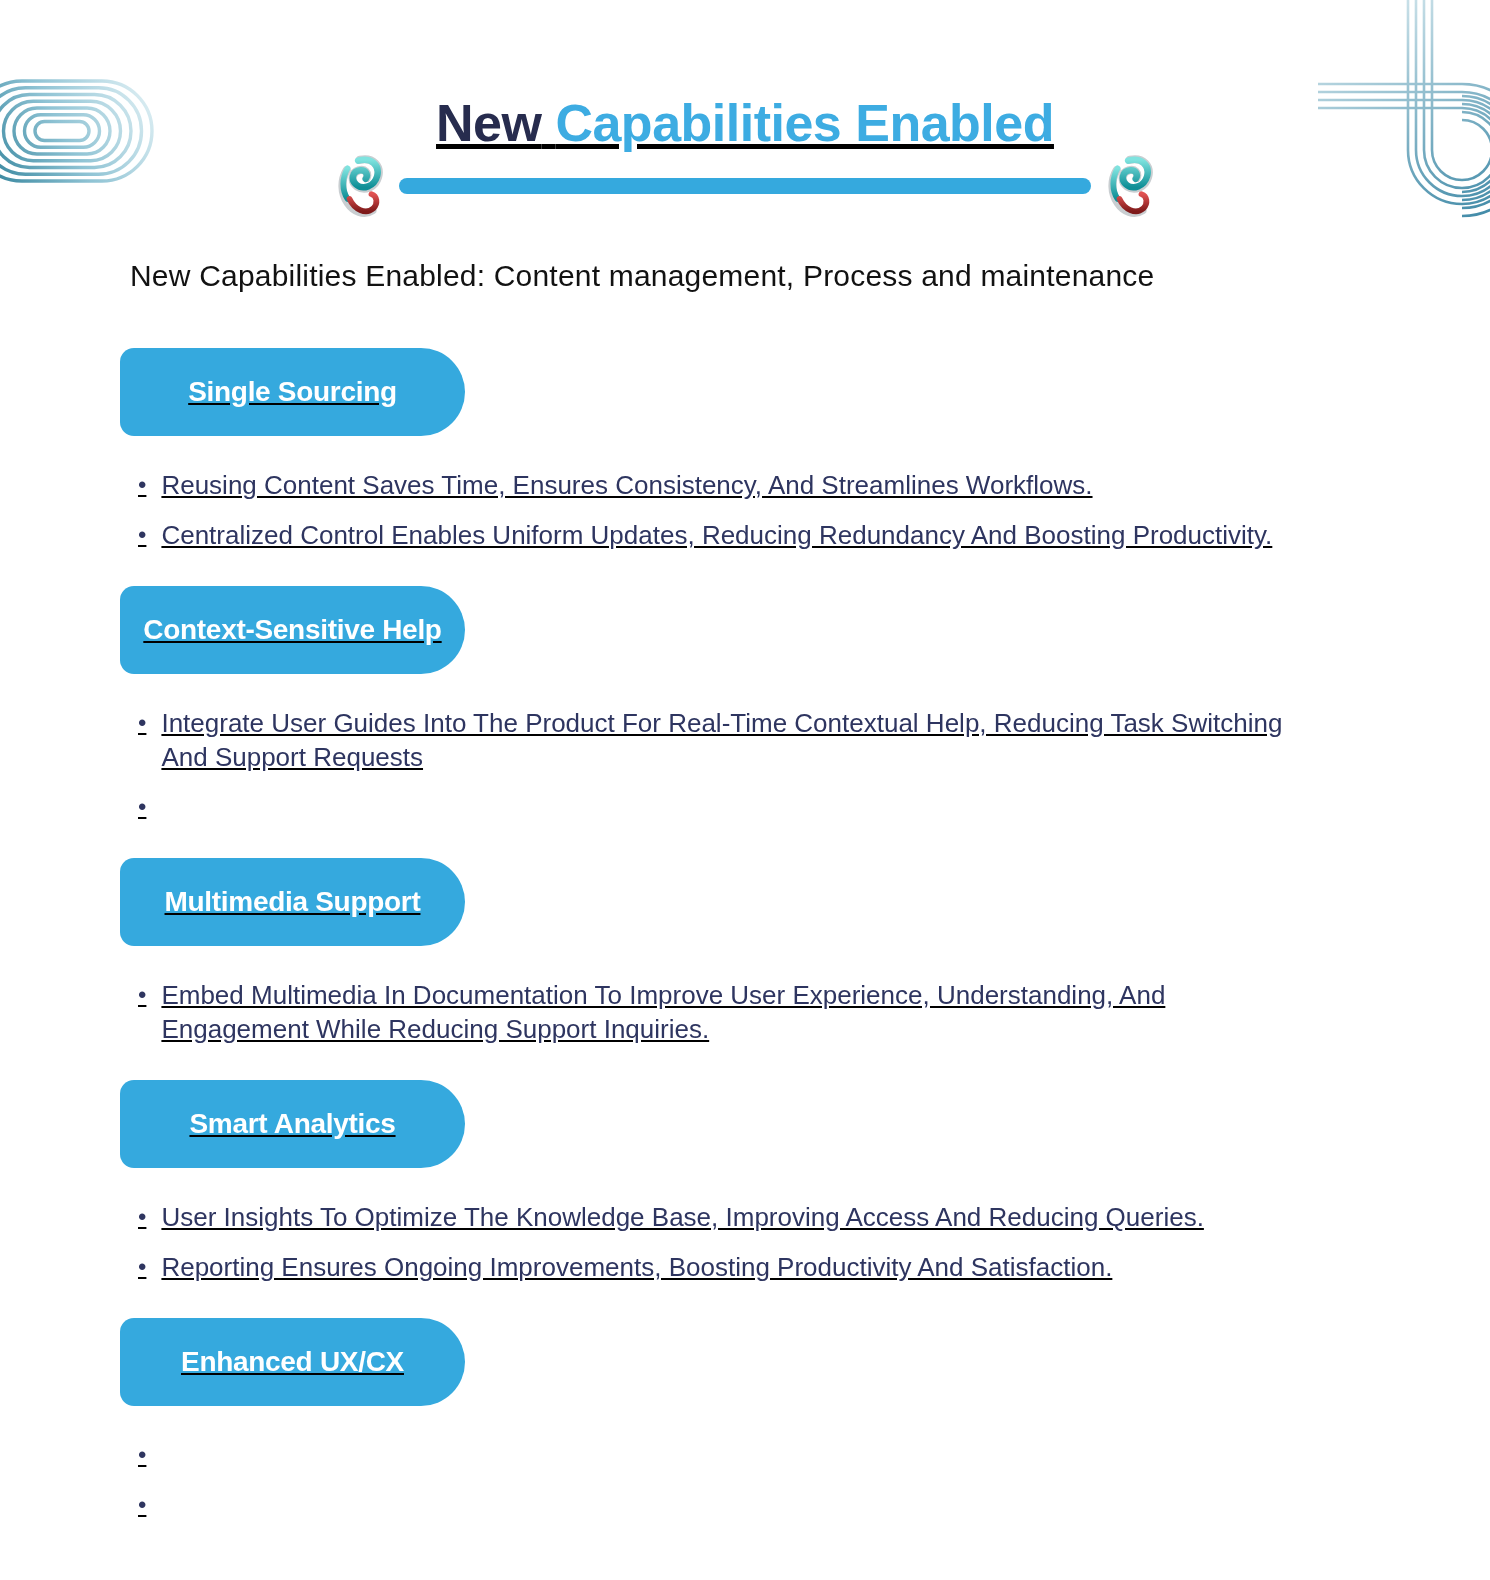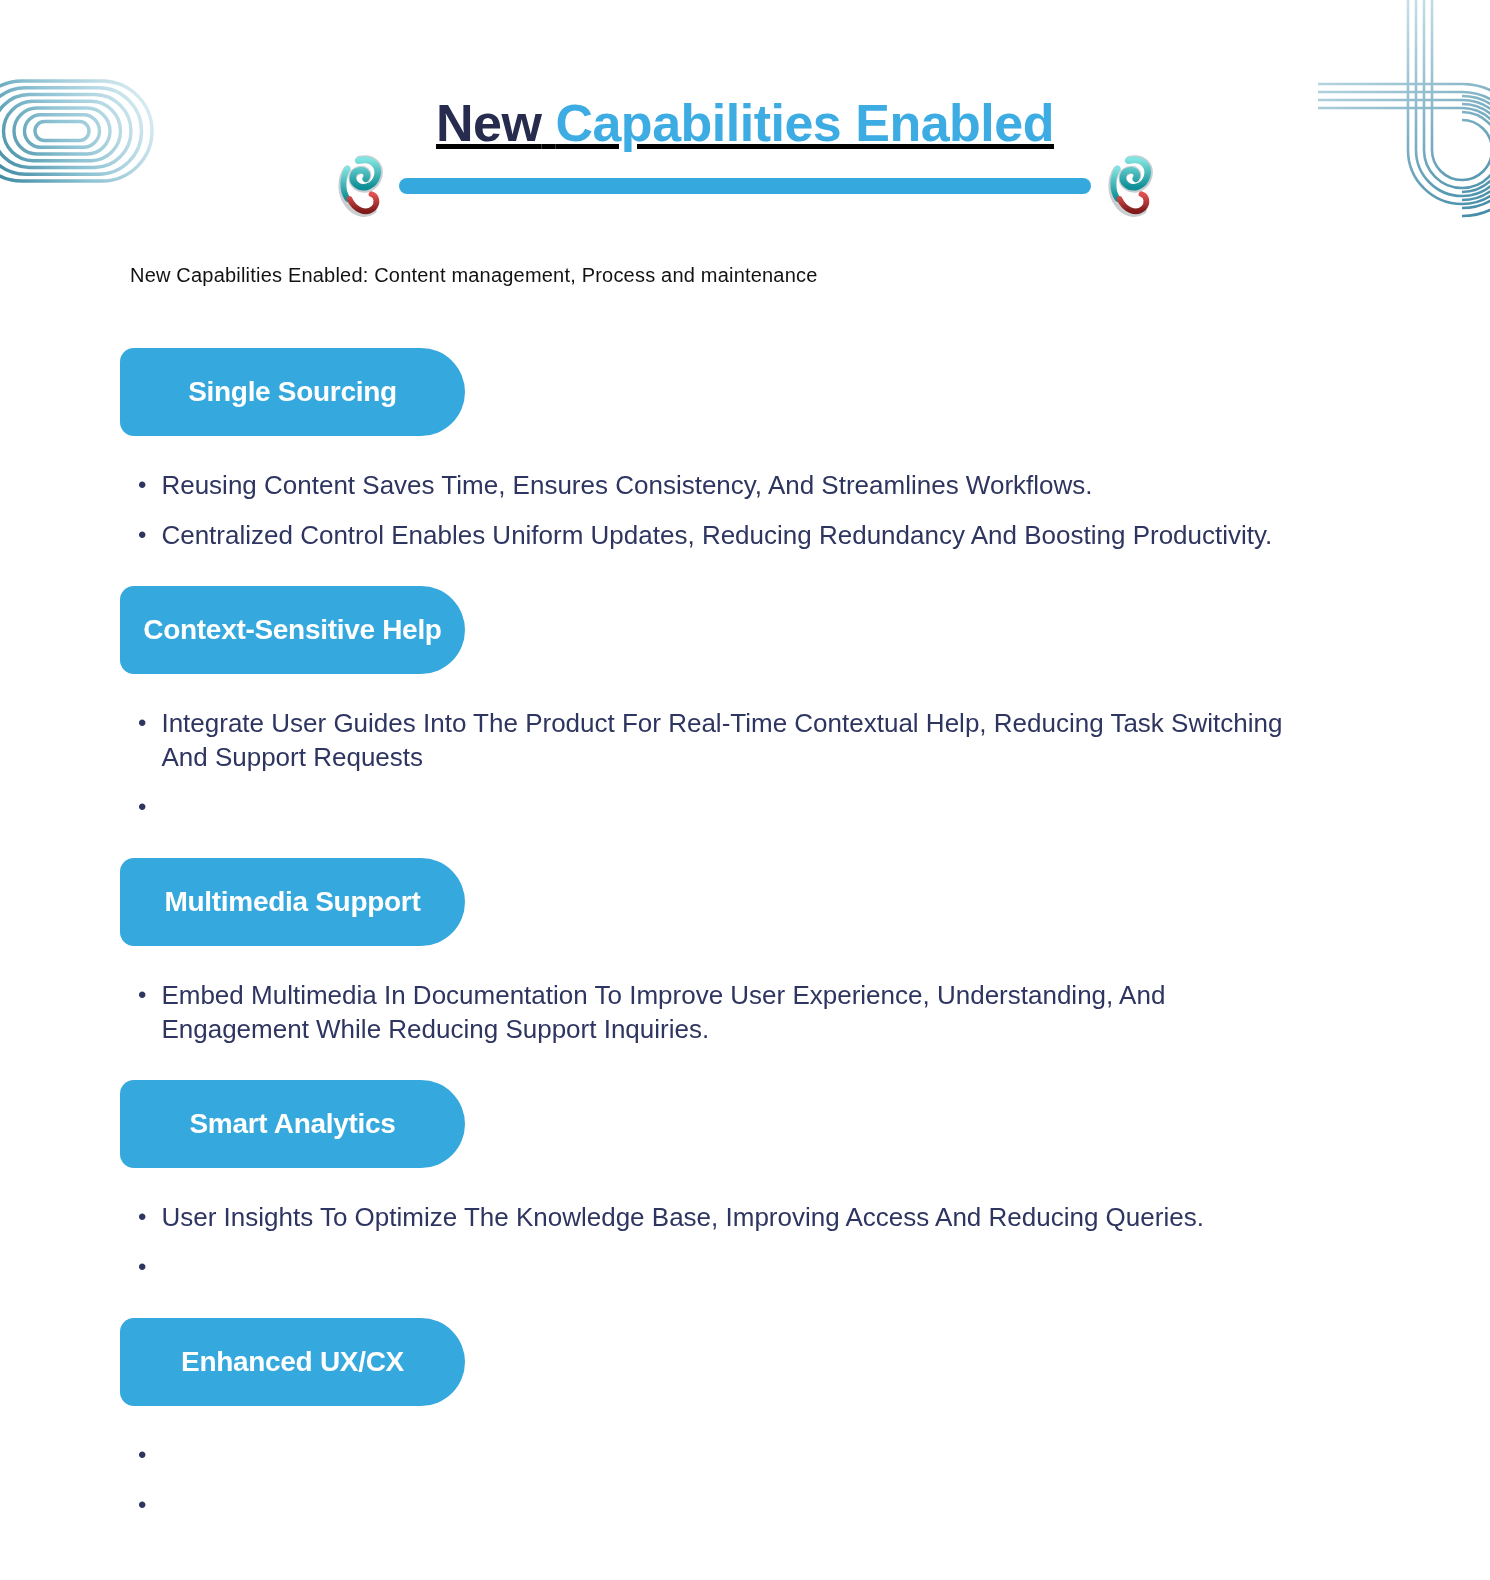--- a/index.html
+++ b/index.html
@@ -16,25 +16,25 @@
   .title-primary   { color:#272c4e; }
   .title-secondary { color:#3dace2; }
   .divider-row {
     display:flex; align-items:center; justify-content:center;
     gap:16px; height:66px; margin-top:2px;
   }
   .divider-bar { width:692px; height:16px; border-radius:8px; background:#35a9de; }
   .logo { flex:0 0 auto; }
   
   .subtitle {
-    margin:40px 60px 0 130px; font-size:20px; font-weight:500;
+    margin:40px 60px 0 130px; font-size:30px; font-weight:500;
     color:#121212; line-height:33px; letter-spacing:0.2px;
   }
   
-  .sections { padding:56px 110px 0 120px; }
+  .sections { padding:56px 110px 0 120px;text-decoration:underline; }
   .section { margin-bottom:34px; }
   .section:last-child { margin-bottom:8px; }
   .pill {
     width:345px; height:88px; background:#35a9de;
     border-radius:14px 44px 44px 14px;
     display:flex; align-items:center; justify-content:center;
     color:#ffffff; font-size:28px; font-weight:700; letter-spacing:-0.3px;
   }
   .bullets { list-style:none; margin:32px 0 0 0; padding:0 0 0 18px; }
   .bullet {
@@ -164,20 +164,21 @@
       <div class="pill">
         <span>Smart Analytics</span>
       </div>
       <ul class="bullets">
         <li class="bullet">
           <span class="dot">•</span>
           <span>User Insights To Optimize The Knowledge Base, Improving Access And Reducing Queries.</span>
         </li>
         <li class="bullet">
           <span class="dot">•</span>
+          <span>Reporting Ensures Ongoing Improvements, Boosting Productivity And Satisfaction.</span>
         </li>
       </ul>
     </section>
 
     <section class="section">
       <div class="pill">
         <span>Enhanced UX/CX</span>
       </div>
       <ul class="bullets">
         <li class="bullet">

